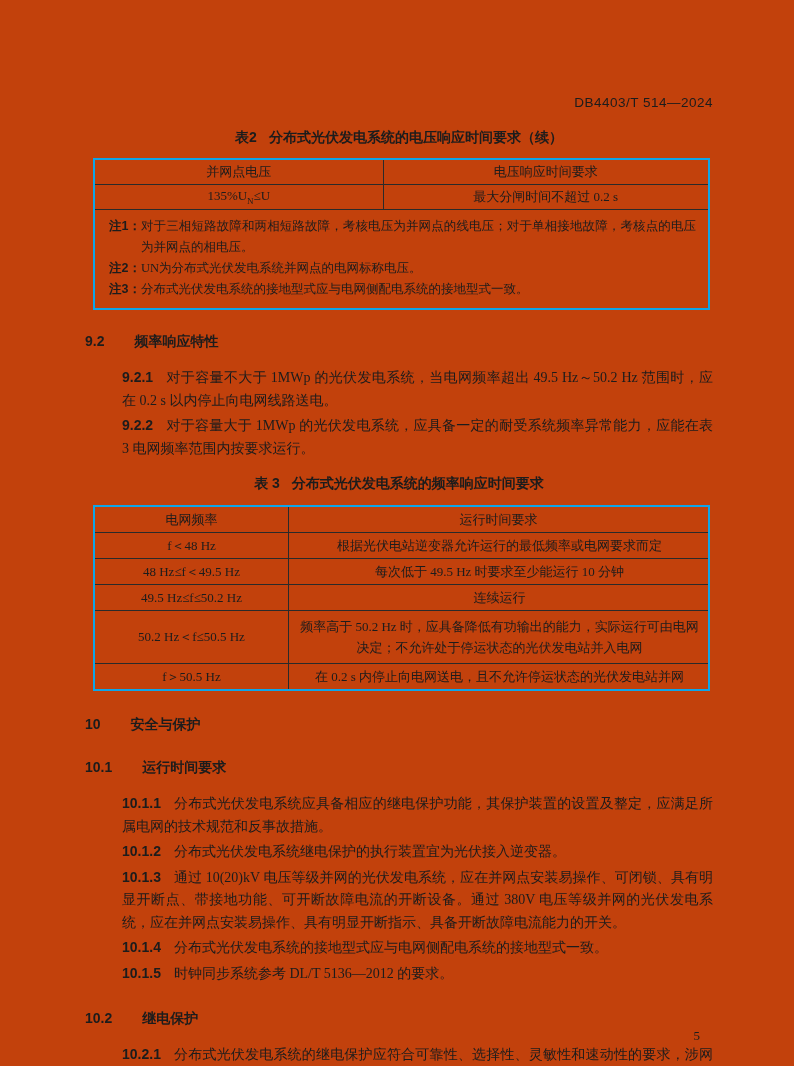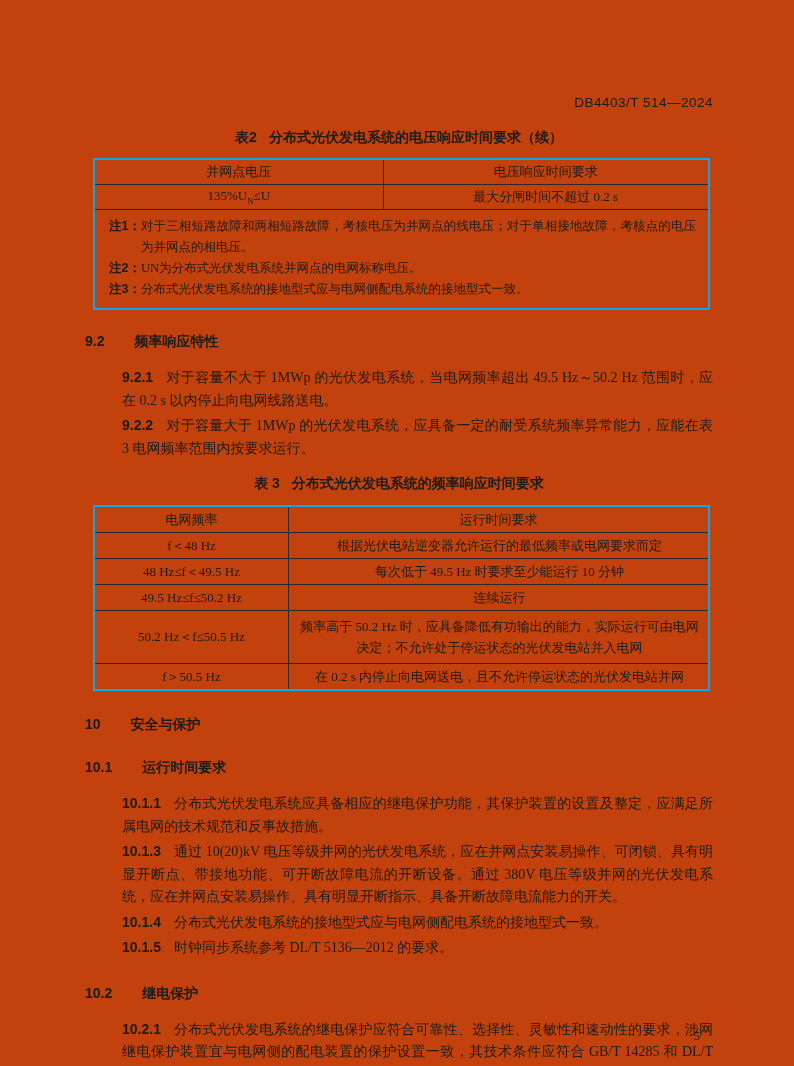--- a/index.html
+++ b/index.html
@@ -199,20 +199,23 @@
     </div>
 
     <div class="sec-heading h-101">
       <span class="hnum">10.1</span><span>运行时间要求</span>
     </div>
 
     <div class="clause first-clause">
       <span class="cnum">10.1.1</span><span>分布式光伏发电系统应具备相应的继电保护功能，其保护装置的设置及整定，应满足所属电网的技术规范和反事故措施。</span>
     </div>
     <div class="clause">
+      <span class="cnum">10.1.2</span><span>分布式光伏发电系统继电保护的执行装置宜为光伏接入逆变器。</span>
+    </div>
+    <div class="clause">
       <span class="cnum">10.1.3</span><span>通过 10(20)kV 电压等级并网的光伏发电系统，应在并网点安装易操作、可闭锁、具有明显开断点、带接地功能、可开断故障电流的开断设备。通过 380V 电压等级并网的光伏发电系统，应在并网点安装易操作、具有明显开断指示、具备开断故障电流能力的开关。</span>
     </div>
     <div class="clause">
       <span class="cnum">10.1.4</span><span>分布式光伏发电系统的接地型式应与电网侧配电系统的接地型式一致。</span>
     </div>
     <div class="clause">
       <span class="cnum">10.1.5</span><span>时钟同步系统参考 DL/T 5136—2012 的要求。</span>
     </div>
 
     <div class="sec-heading h-102">

